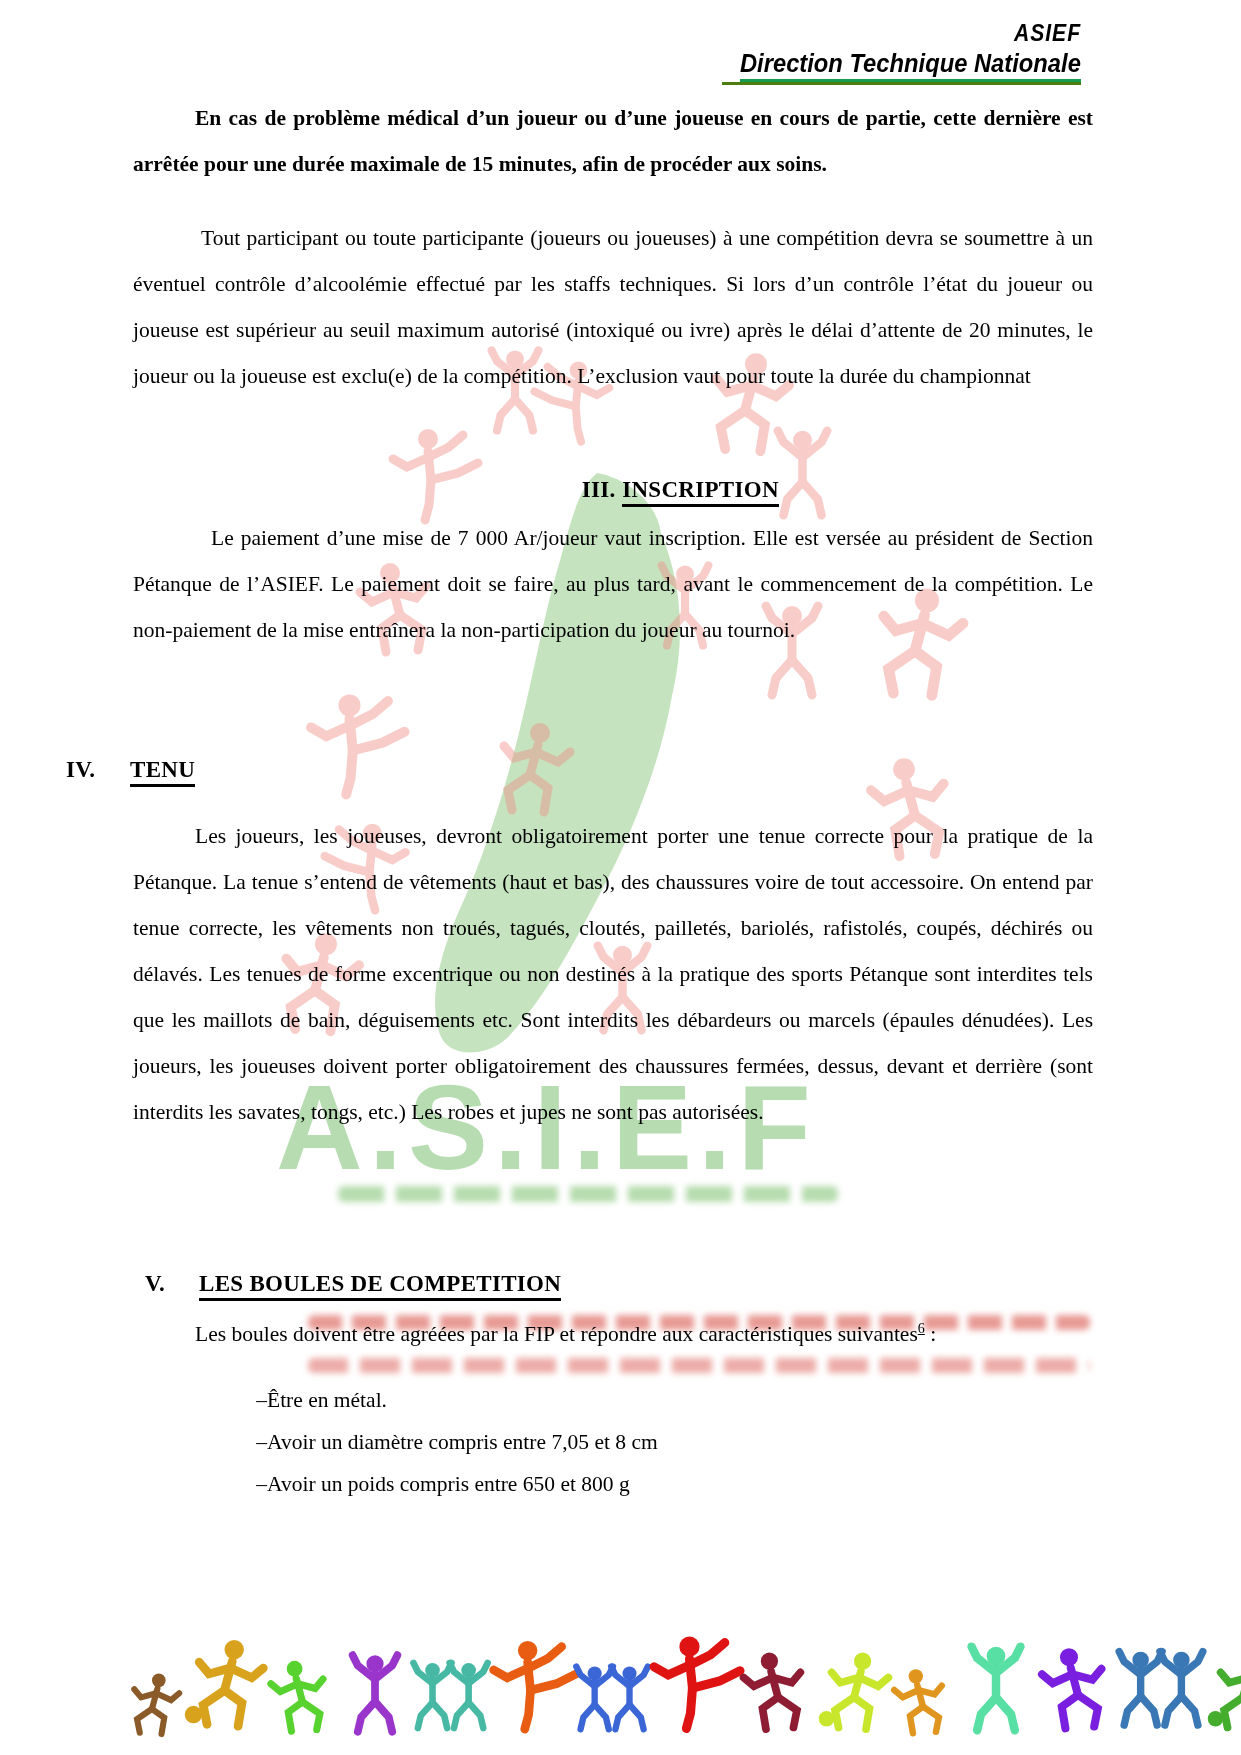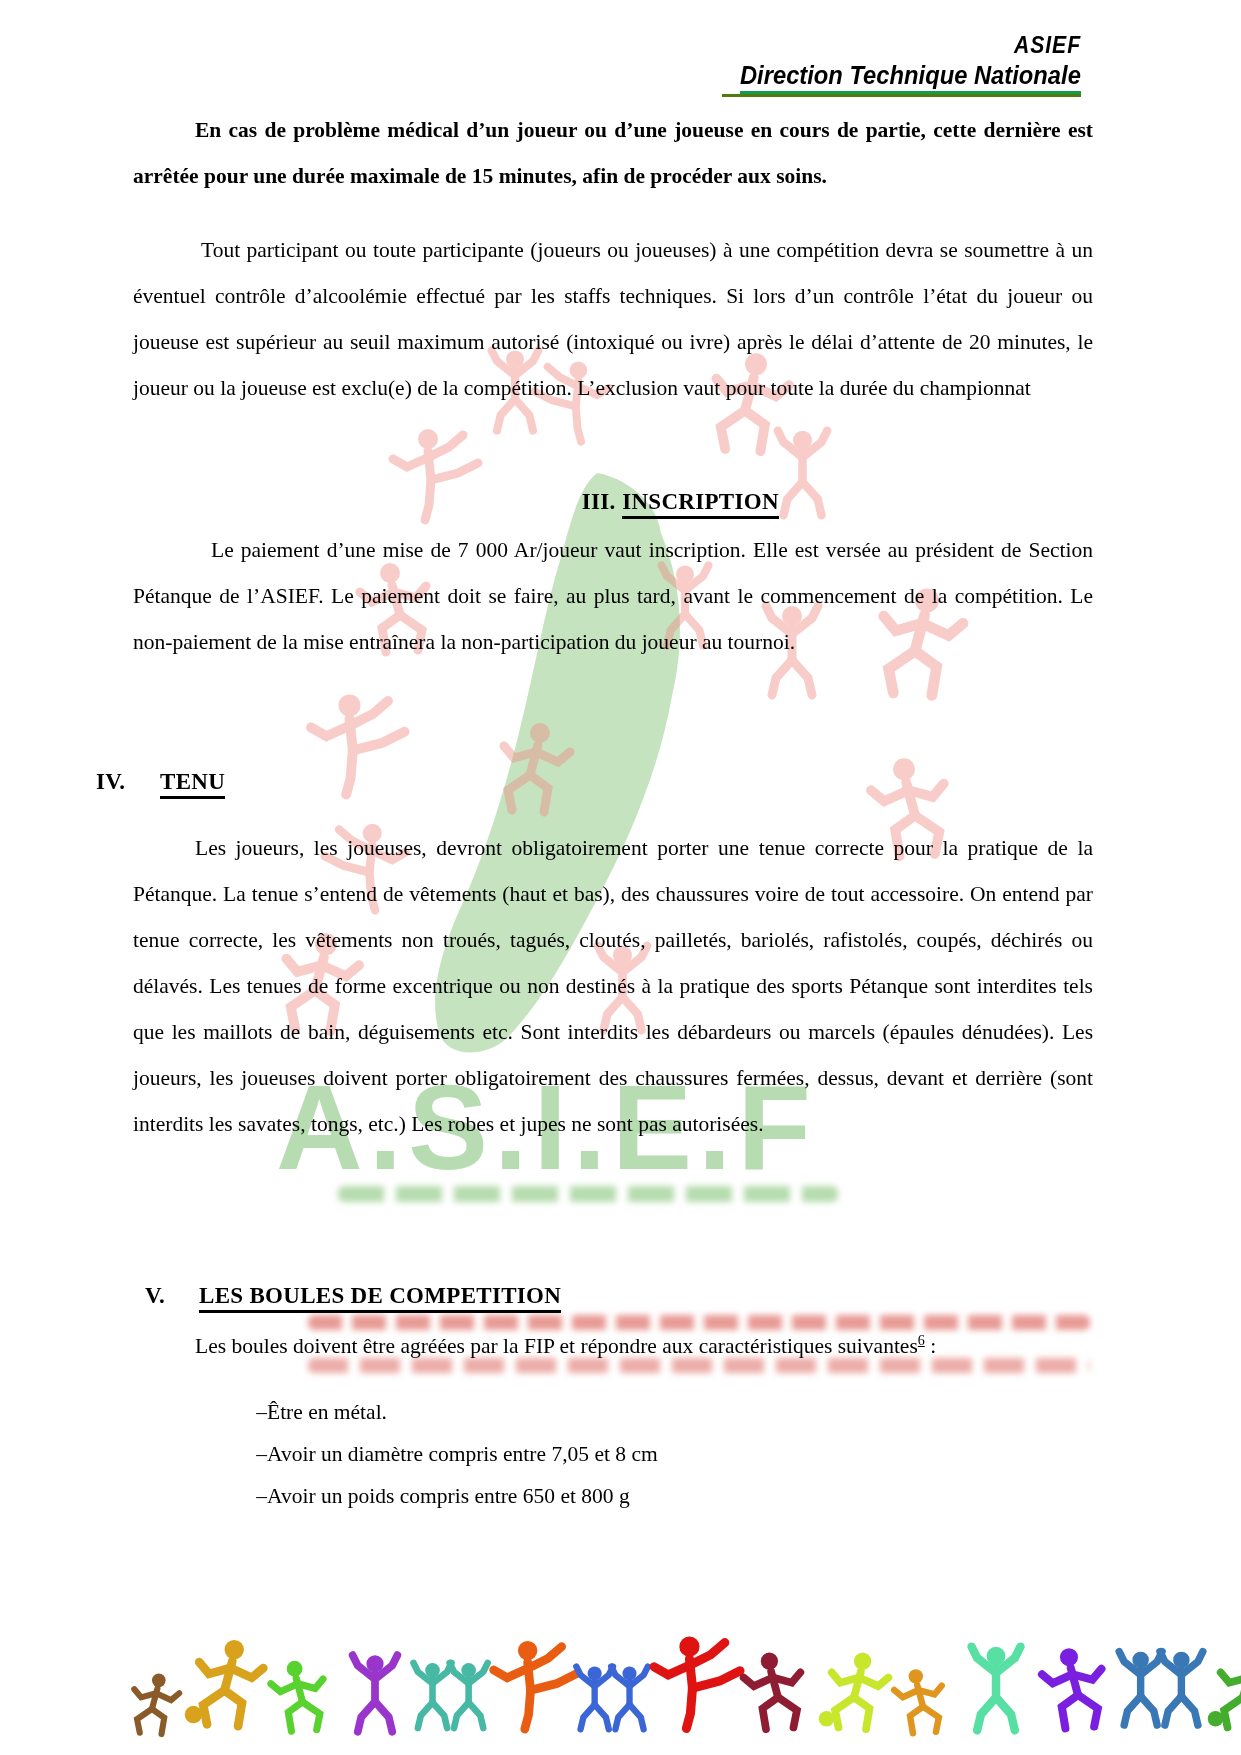--- a/index.html
+++ b/index.html
@@ -23,42 +23,42 @@
     color:rgba(96,178,82,.45);
   }
   .wm-band{position:absolute;border-radius:6px;filter:blur(3px);}
   .wm-band.red1{left:308px;top:1315px;width:782px;height:15px;
     background:repeating-linear-gradient(90deg,rgba(214,72,62,.55) 0 34px,rgba(214,72,62,0) 34px 44px);}
   .wm-band.red2{left:308px;top:1358px;width:782px;height:15px;
     background:repeating-linear-gradient(90deg,rgba(214,72,62,.45) 0 40px,rgba(214,72,62,0) 40px 52px);}
   .wm-band.green1{left:338px;top:1186px;width:500px;height:16px;
     background:repeating-linear-gradient(90deg,rgba(110,185,95,.5) 0 46px,rgba(110,185,95,0) 46px 58px);}
   
-  .content{position:relative;z-index:1;padding-top:32px;}
+  .content{position:relative;z-index:1;padding-top:20px;}
   .hdr{text-align:right;padding-right:160px;font-family:"Liberation Sans",sans-serif;font-style:italic;}
   .hdr-org{font-size:23px;font-weight:bold;letter-spacing:1px;transform:scaleX(.92);transform-origin:right;}
   .hdr-dept{display:inline-block;margin-top:2px;}
   .hdr-dept .outer{display:inline-block;border-bottom:3px solid #4d7c0f;}
   .hdr-dept .inner{display:inline-block;border-bottom:3px solid #169b4e;padding-bottom:1px;
     font-size:25px;font-weight:bold;transform:scaleX(.95);transform-origin:right;}
   .para{
     margin-left:133px;width:960px;
     font-size:21.5px;line-height:46px;
     text-align:justify;
   }
   .p1{margin-top:10px;text-indent:62px;font-weight:bold;}
   .p2{margin-top:28px;text-indent:68px;}
   .p3{margin-top:8px;text-indent:78px;}
   .p4{margin-top:26px;text-indent:62px;}
   .p5{margin-top:10px;text-indent:62px;}
   .heading{
     font-size:23px;font-weight:bold;line-height:34px;letter-spacing:.3px;
   }
   .h3{margin-top:74px;margin-left:113px;text-align:center;}
-  .h4{margin-top:100px;margin-left:96px;}
+  .h4{margin-top:100px;margin-left:66px;}
   .h5{margin-top:132px;margin-left:145px;}
   .h-num{display:inline-block;}
   .h3 .h-num{min-width:47px;}
   .h4 .h-num{min-width:64px;}
   .h5 .h-num{min-width:54px;}
   .h-title{border-bottom:3px solid #000;padding-bottom:2px;}
   sup.fn{font-size:14px;text-decoration:underline;vertical-align:super;line-height:0;}
   .bullets{margin:20px 0 0 235px;padding:0;list-style:none;font-size:21.5px;line-height:42px;}
   .bullets li{display:flex;text-align:right;}
   .bullets li::before{content:"\2013";width:32px;flex:none;}

